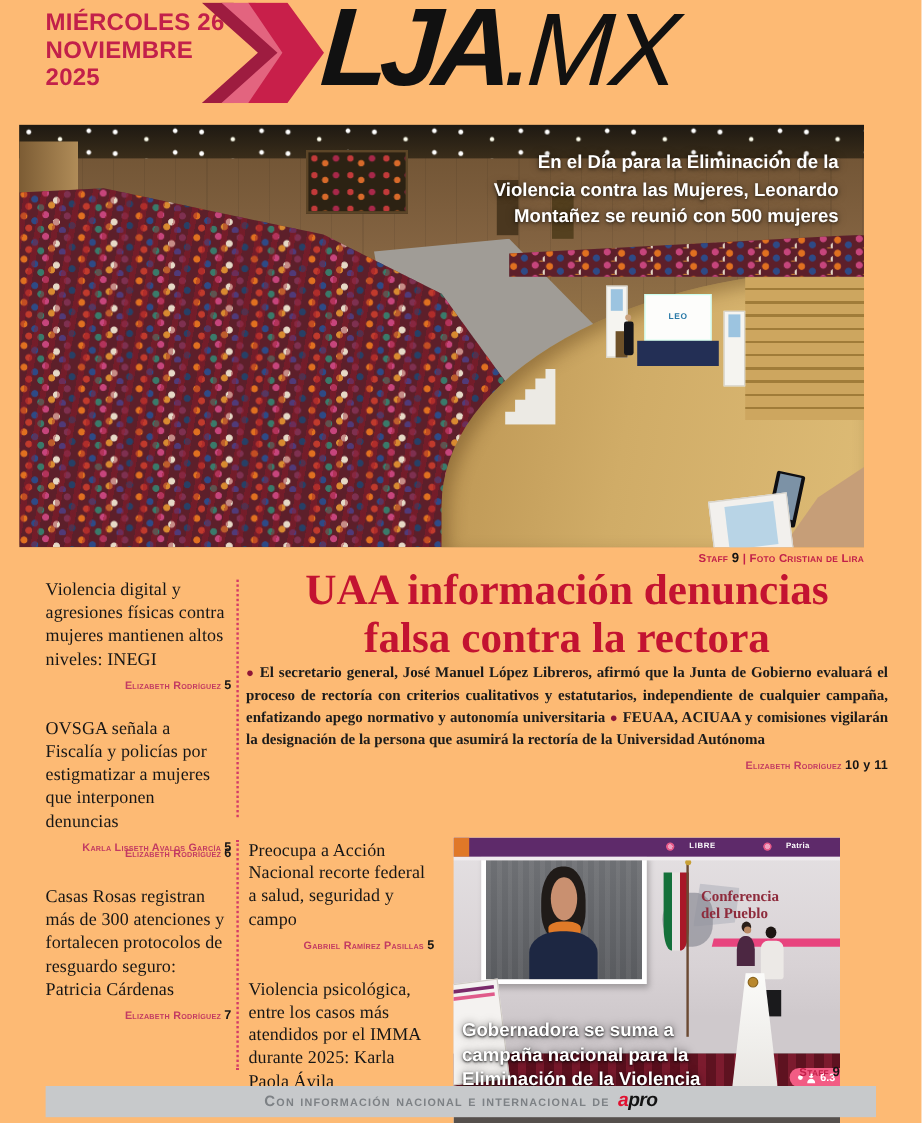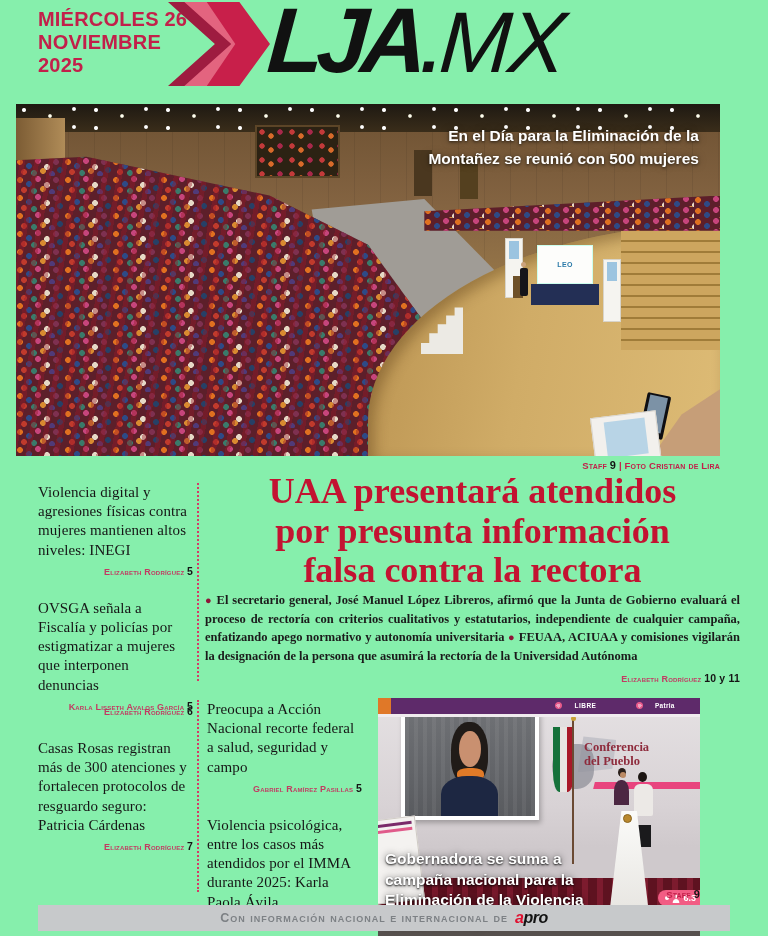--- a/index.html
+++ b/index.html
@@ -1,18 +1,18 @@
 <!DOCTYPE html>
 <html><head>
 <meta charset="utf-8">
 <style>
   * { margin:0; padding:0; box-sizing:border-box; }
   html,body { background:#ffffff; }
   #page {
-    position:relative; width:768px; height:936px; background:#86efac;
+    position:relative; width:768px; height:936px; background:#fdba74;
     overflow:hidden; font-family:"Liberation Sans", sans-serif;
   }
   .abs { position:absolute; }
 
   
   .date-block {
     left:38px; top:8px; width:150px;
     font-size:20px; line-height:23px; font-weight:bold;
     color:#c2204a; letter-spacing:.2px;
   }
@@ -275,20 +275,21 @@
     <div class="stairs"></div>
     <div class="arm"></div>
     <div class="phone">
         <i></i>
       </div>
     <div class="box">
         <i></i>
       </div>
     <div class="hero-caption">
       <div>En el Día para la Eliminación de la</div>
+      <div>Violencia contra las Mujeres, Leonardo</div>
       <div>Montañez se reunió con 500 mujeres</div>
     </div>
   </div>
 
   <div class="abs credit hero-credit">
     <span>Staff</span>
     <span class="pg">9</span>
     <span>|</span>
     <span>Foto Cristian de Lira</span>
   </div>
@@ -307,22 +308,21 @@
         <span>Karla Lisseth Avalos García</span>
         <span class="pg">5</span>
       </div>
     </div>
   </div>
 
   <div class="abs vdot vdot-top"></div>
 
   <div class="abs lead-block">
     <div class="lead-headline">
-      <div>UAA presentará atendidos</div>
-      <div>por presunta información</div>
+      <div>UAA información denuncias</div>
       <div>falsa contra la rectora</div>
     </div>
     <p class="lead-deck">
       <span class="bullet">●</span>
       <span>El secretario general, José Manuel López Libreros, afirmó que la Junta de Gobierno evaluará el proceso de rectoría con criterios cualitativos y estatutarios, independiente de cualquier campaña, enfatizando apego normativo y autonomía universitaria</span>
       <span class="bullet">●</span>
       <span>FEUAA, ACIUAA y comisiones vigilarán la designación de la persona que asumirá la rectoría de la Universidad Autónoma</span>
     </p>
     <div class="byline lead-byline">
       <span>Elizabeth Rodríguez</span>

